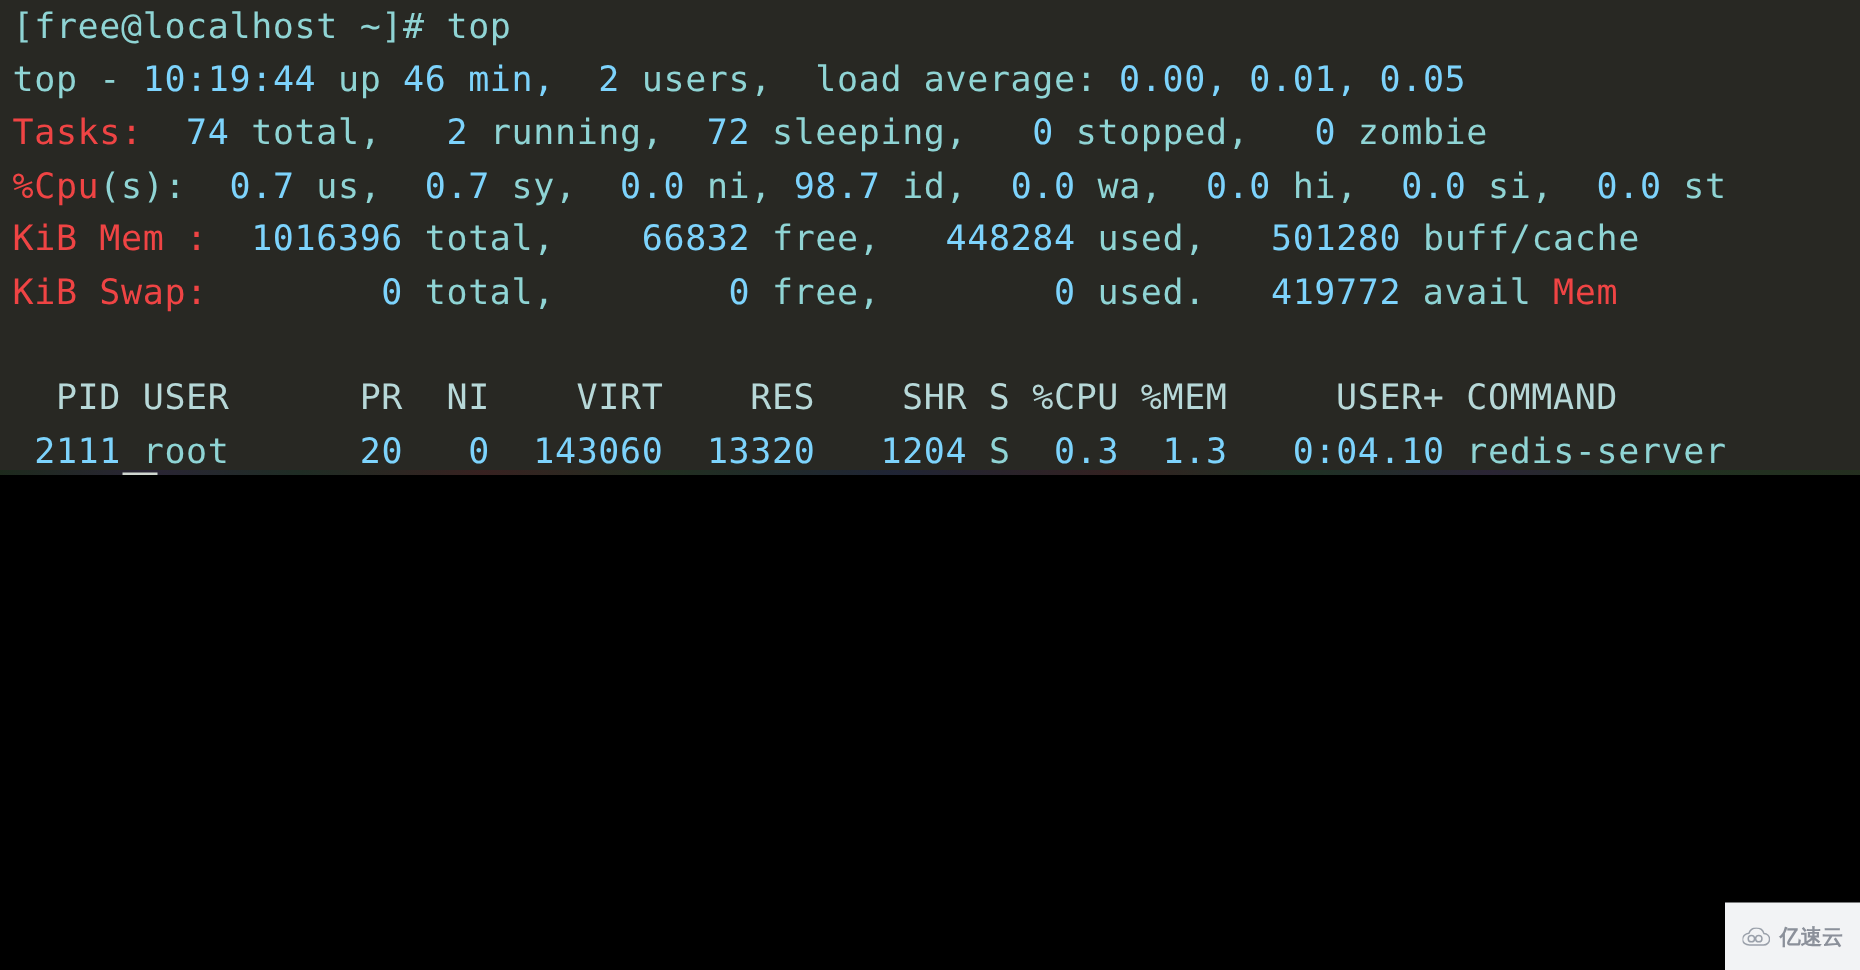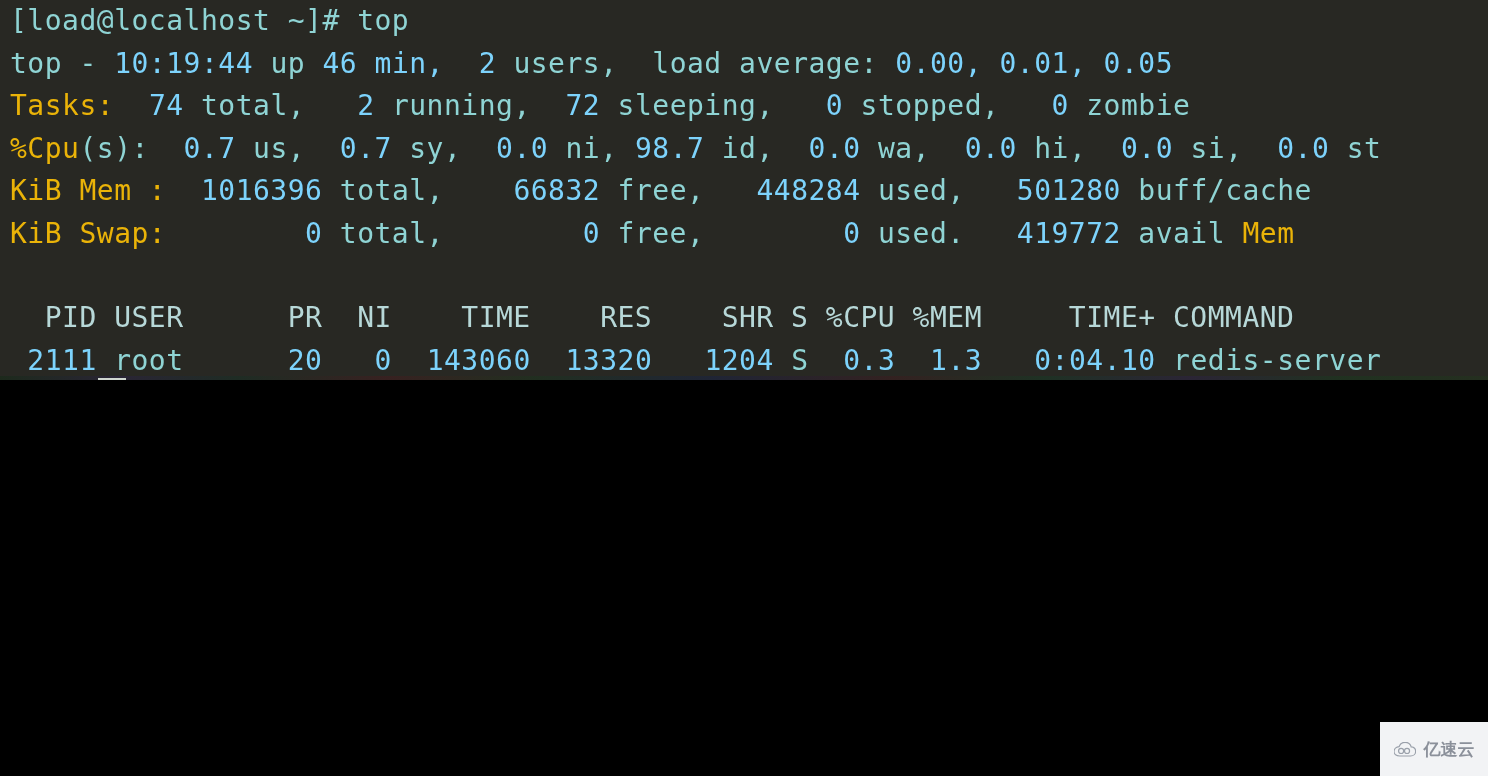--- a/index.html
+++ b/index.html
@@ -34,21 +34,21 @@
     letter-spacing: 0.5px;
     padding-left: 10px;
     font-family: "DejaVu Sans Mono", "Liberation Mono", monospace;
   }
 
   .tline.blank { height: 42px; }
 
   
   .c-cyan   { color: #8fd4d4; }
   .c-purple { color: #7dd3fc; }
-  .c-yellow { color: #eab308; }
+  .c-yellow { color: #ef4444; }
   .c-white  { color: #e8e8e8; }
 
   
   #proc-header { color: #b7d8d8; }
 
   
   #scan-artifact {
     position: absolute;
     left: 0;
     top: 376px;
@@ -89,35 +89,35 @@
     font-weight: 700;
     letter-spacing: 0px;
   }
   #watermark svg { display: block; }
 </style>
 </head>
 <body>
 
 <div id="terminal">
 
-  <div class="tline"><span class="c-cyan">[load@localhost ~]# </span><span class="c-cyan">top</span></div>
+  <div class="tline"><span class="c-cyan">[free@localhost ~]# </span><span class="c-cyan">top</span></div>
 
   <div class="tline"><span class="c-cyan">top -</span><span class="c-white"> </span><span class="c-purple">10:19:44</span><span class="c-white"> </span><span class="c-cyan">up</span><span class="c-white"> </span><span class="c-purple">46 min,</span><span class="c-white">  </span><span class="c-purple">2</span><span class="c-white"> </span><span class="c-cyan">users,</span><span class="c-white">  </span><span class="c-cyan">load average:</span><span class="c-white"> </span><span class="c-purple">0.00,</span><span class="c-white"> </span><span class="c-purple">0.01,</span><span class="c-white"> </span><span class="c-purple">0.05</span></div>
 
   <div class="tline"><span class="c-yellow">Tasks:</span><span class="c-white">  </span><span class="c-purple">74</span><span class="c-white"> </span><span class="c-cyan">total,</span><span class="c-white">   </span><span class="c-purple">2</span><span class="c-white"> </span><span class="c-cyan">running,</span><span class="c-white">  </span><span class="c-purple">72</span><span class="c-white"> </span><span class="c-cyan">sleeping,</span><span class="c-white">   </span><span class="c-purple">0</span><span class="c-white"> </span><span class="c-cyan">stopped,</span><span class="c-white">   </span><span class="c-purple">0</span><span class="c-white"> </span><span class="c-cyan">zombie</span></div>
 
   <div class="tline"><span class="c-yellow">%Cpu</span><span class="c-cyan">(s):</span><span class="c-white">  </span><span class="c-purple">0.7</span><span class="c-white"> </span><span class="c-cyan">us,</span><span class="c-white">  </span><span class="c-purple">0.7</span><span class="c-white"> </span><span class="c-cyan">sy,</span><span class="c-white">  </span><span class="c-purple">0.0</span><span class="c-white"> </span><span class="c-cyan">ni,</span><span class="c-white"> </span><span class="c-purple">98.7</span><span class="c-white"> </span><span class="c-cyan">id,</span><span class="c-white">  </span><span class="c-purple">0.0</span><span class="c-white"> </span><span class="c-cyan">wa,</span><span class="c-white">  </span><span class="c-purple">0.0</span><span class="c-white"> </span><span class="c-cyan">hi,</span><span class="c-white">  </span><span class="c-purple">0.0</span><span class="c-white"> </span><span class="c-cyan">si,</span><span class="c-white">  </span><span class="c-purple">0.0</span><span class="c-white"> </span><span class="c-cyan">st</span></div>
 
   <div class="tline"><span class="c-yellow">KiB Mem :</span><span class="c-white">  </span><span class="c-purple">1016396</span><span class="c-white"> </span><span class="c-cyan">total,</span><span class="c-white">    </span><span class="c-purple">66832</span><span class="c-white"> </span><span class="c-cyan">free,</span><span class="c-white">   </span><span class="c-purple">448284</span><span class="c-white"> </span><span class="c-cyan">used,</span><span class="c-white">   </span><span class="c-purple">501280</span><span class="c-white"> </span><span class="c-cyan">buff/cache</span></div>
 
   <div class="tline"><span class="c-yellow">KiB Swap:</span><span class="c-white">        </span><span class="c-purple">0</span><span class="c-white"> </span><span class="c-cyan">total,</span><span class="c-white">        </span><span class="c-purple">0</span><span class="c-white"> </span><span class="c-cyan">free,</span><span class="c-white">        </span><span class="c-purple">0</span><span class="c-white"> </span><span class="c-cyan">used.</span><span class="c-white">   </span><span class="c-purple">419772</span><span class="c-white"> </span><span class="c-cyan">avail</span><span class="c-white"> </span><span class="c-yellow">Mem</span></div>
 
   <div class="tline blank">&nbsp;</div>
 
-  <div class="tline" id="proc-header">  PID USER      PR  NI    TIME    RES    SHR S %CPU %MEM     TIME+ COMMAND</div>
+  <div class="tline" id="proc-header">  PID USER      PR  NI    VIRT    RES    SHR S %CPU %MEM     USER+ COMMAND</div>
 
   <div class="tline"><span class="c-white"> </span><span class="c-purple">2111</span><span class="c-white"> </span><span class="c-cyan">root</span><span class="c-white">      </span><span class="c-purple">20</span><span class="c-white">   </span><span class="c-purple">0</span><span class="c-white">  </span><span class="c-purple">143060</span><span class="c-white">  </span><span class="c-purple">13320</span><span class="c-white">   </span><span class="c-purple">1204</span><span class="c-white"> </span><span class="c-cyan">S</span><span class="c-white">  </span><span class="c-purple">0.3</span><span class="c-white">  </span><span class="c-purple">1.3</span><span class="c-white">   </span><span class="c-purple">0:04.10</span><span class="c-white"> </span><span class="c-cyan">redis-server</span></div>
 
 </div>
 
 <div id="scan-artifact"></div>
 <div id="scan-underline"></div>
 
 <div id="watermark">
   <span>

